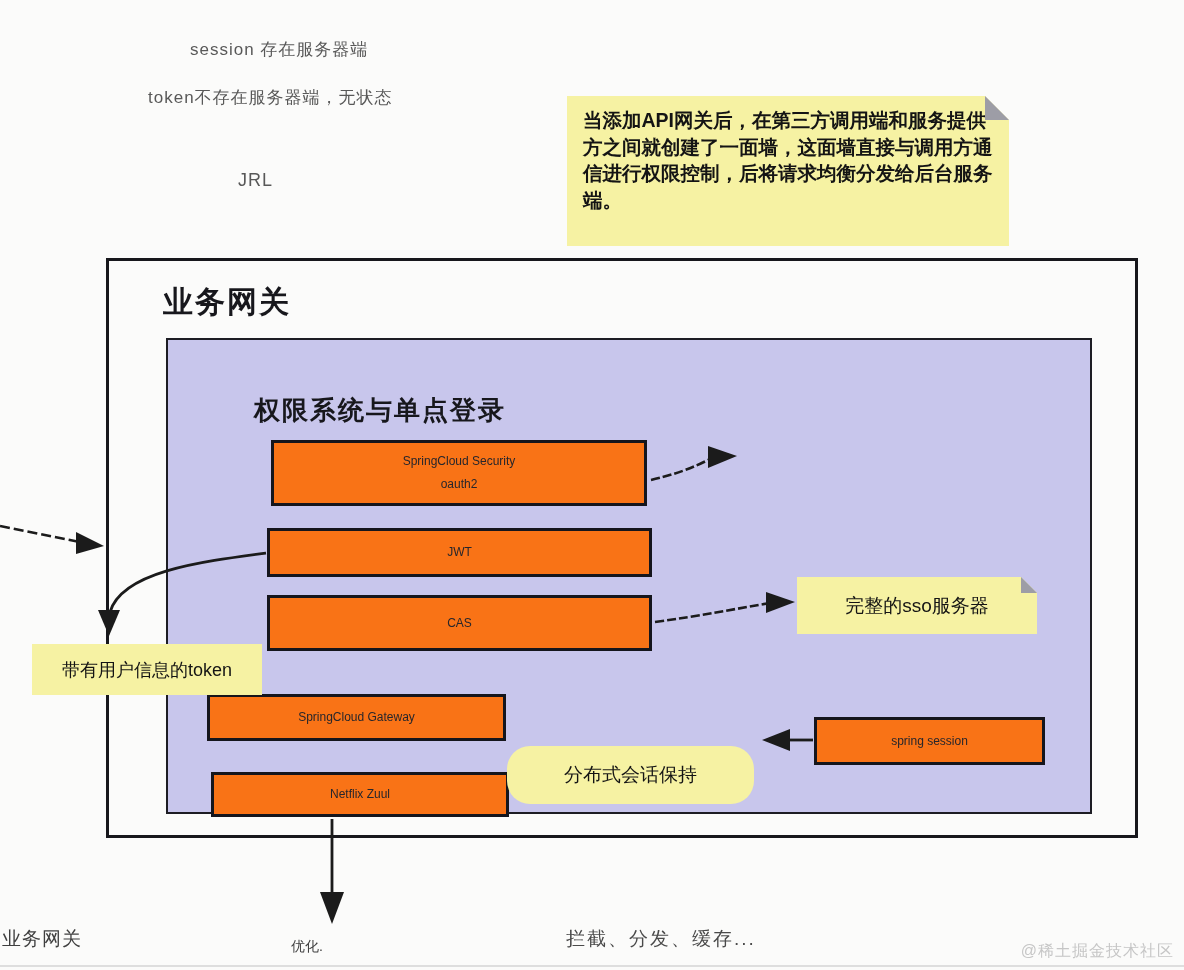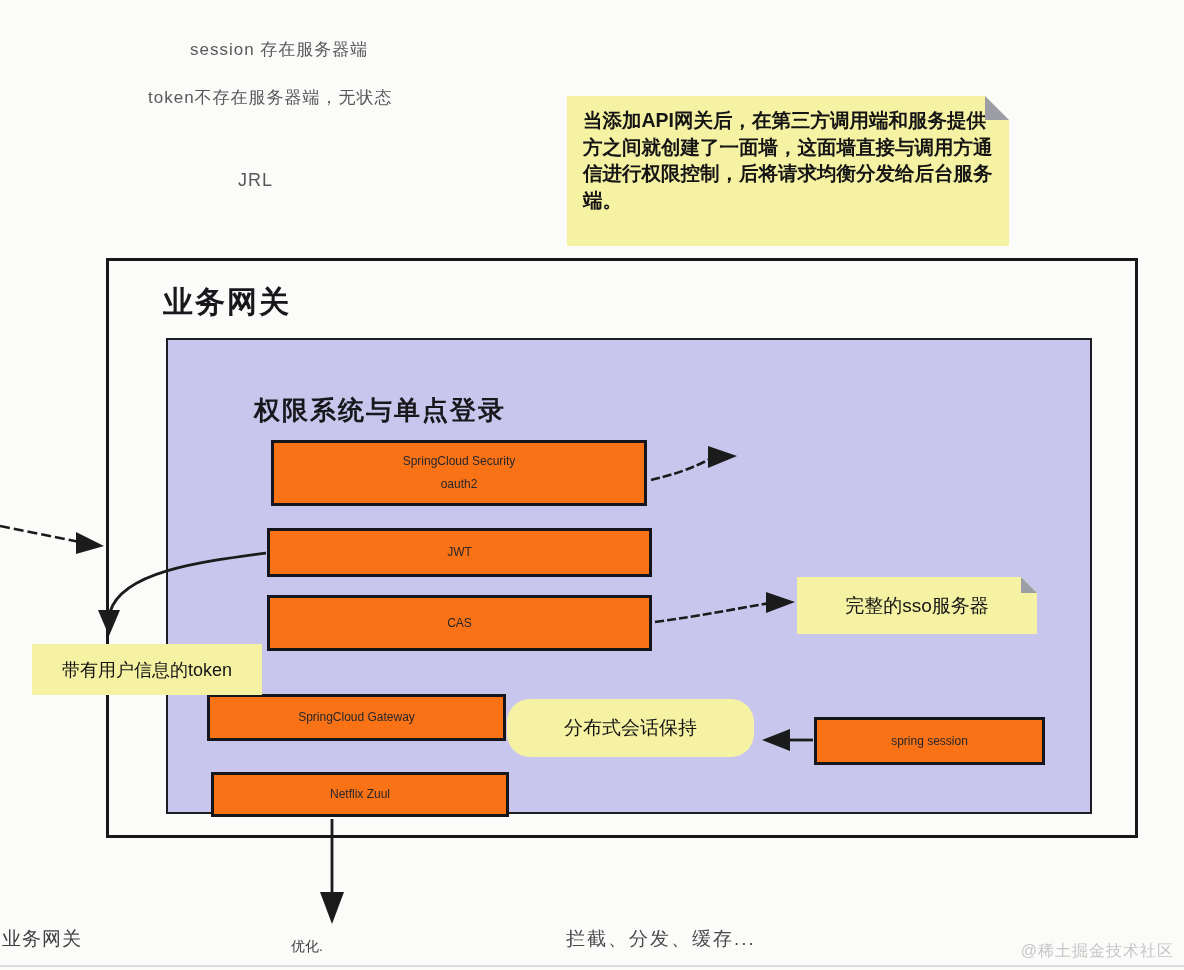--- a/index.html
+++ b/index.html
@@ -45,21 +45,21 @@
   .behind-purple.fold-cut { border-top-color: #c8c6ec; }
 
   .note-nginx {
     left: 567px; top: 96px; width: 442px; height: 150px;
     padding: 11px 14px 0 16px;
     font-size: 19.5px; font-weight: 700; line-height: 26.5px;
   }
   .note-security { left: 737px; top: 427px; width: 395px; height: 64px; font-size: 19px; }
   .note-sso      { left: 797px; top: 577px; width: 240px; height: 57px; font-size: 19px; }
   .note-token    { left: 0px;   top: 644px; width: 230px; height: 51px; font-size: 18px; margin-left: 32px; }
-  .note-skeep    { left: 507px; top: 699px; width: 247px; height: 58px; font-size: 19px; border-radius: 23px; }
+  .note-skeep    { left: 507px; top: 746px; width: 247px; height: 58px; font-size: 19px; border-radius: 23px; }
 
   
   .outer-box {
     left: 106px; top: 258px; width: 1032px; height: 580px;
     border: 3px solid #17171c;
     z-index: 1;
   }
   .outer-title {
     left: 163px; top: 282px;
     font-size: 30px; font-weight: 700; color: #17171c;

